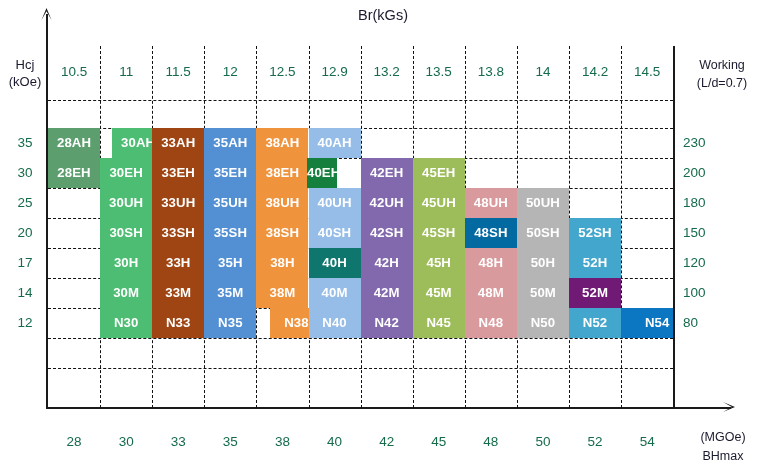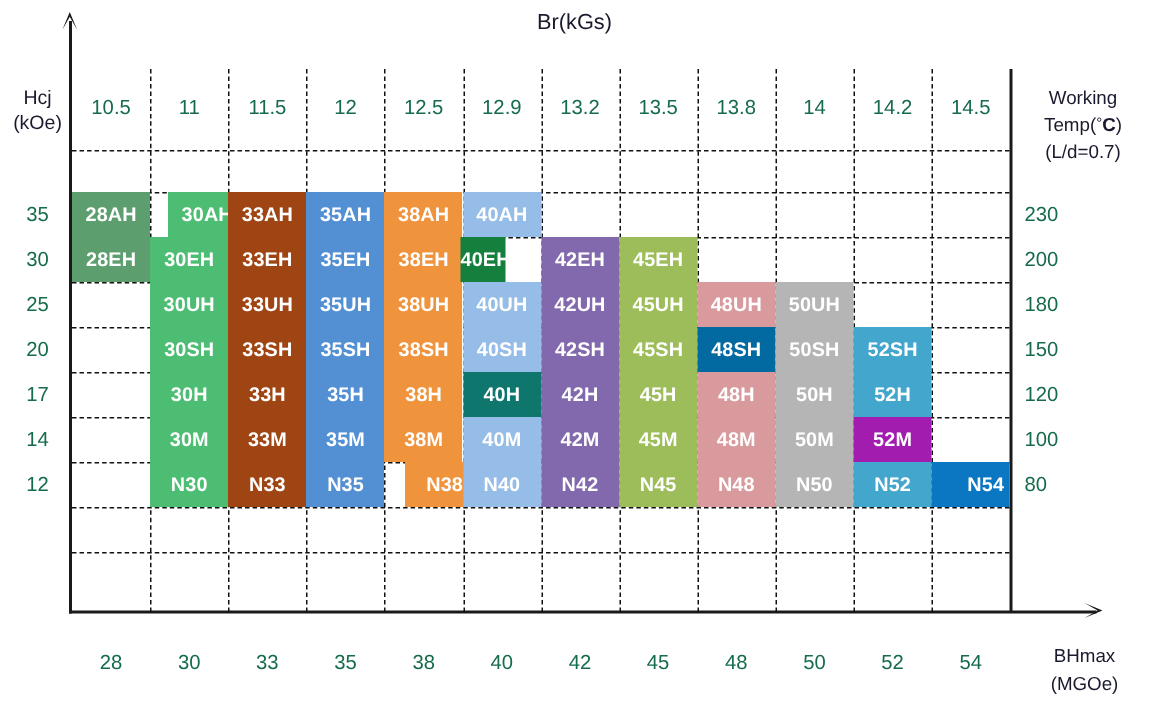--- a/index.html
+++ b/index.html
@@ -188,27 +188,26 @@
 
   <div class="top-title">Br(kGs)</div>
 
   <div class="left-header">
     <div>Hcj</div>
     <div>(kOe)</div>
   </div>
 
   <div class="right-header">
     <div>Working</div>
-    <div><span>Temp(</span><span class="deg">°</span><span class="bold-c">C</span><span>)</span></div>
     <div>(L/d=0.7)</div>
   </div>
 
   <div class="bottom-title">
+    <div>(MGOe)</div>
     <div>BHmax</div>
-    <div>(MGOe)</div>
   </div>
 
   <div class="axis-v"></div>
   <div class="axis-h"></div>
   <div class="axis-right"></div>
   <svg class="axis-v-arrow" viewBox="0 0 11 12">
       <path d="M5.5 0 L10.5 12 L5.5 3.2 L0.5 12 Z" fill="#1a1a1a"></path>
     </svg>
   <svg class="axis-h-arrow" viewBox="0 0 12 12">
       <path d="M12 6 L0 11 L8.8 6 L0 1 Z" fill="#1a1a1a"></path>
@@ -331,21 +330,21 @@
       <div class="cell" style="left: 569px; width: 52.1px; top: 248px; background: rgb(67, 166, 204);">52H</div>
       <div class="cell" style="left: 100.1px; width: 52.1px; top: 278px; background: rgb(76, 189, 114);">30M</div>
       <div class="cell" style="left: 152.2px; width: 52.1px; top: 278px; background: rgb(158, 69, 19);">33M</div>
       <div class="cell" style="left: 204.3px; width: 52.1px; top: 278px; background: rgb(82, 144, 211);">35M</div>
       <div class="cell" style="left: 256.4px; width: 52.1px; top: 278px; background: rgb(240, 147, 61);">38M</div>
       <div class="cell" style="left: 308.5px; width: 52.1px; top: 278px; background: rgb(149, 189, 231);">40M</div>
       <div class="cell" style="left: 360.6px; width: 52.1px; top: 278px; background: rgb(130, 104, 172);">42M</div>
       <div class="cell" style="left: 412.7px; width: 52.1px; top: 278px; background: rgb(157, 189, 90);">45M</div>
       <div class="cell" style="left: 464.8px; width: 52.1px; top: 278px; background: rgb(217, 154, 157);">48M</div>
       <div class="cell" style="left: 516.9px; width: 52.1px; top: 278px; background: rgb(181, 181, 181);">50M</div>
-      <div class="cell" style="left: 569px; width: 52.1px; top: 278px; background: #a21caf;">52M</div>
+      <div class="cell" style="left: 569px; width: 52.1px; top: 278px; background: #701a75;">52M</div>
       <div class="cell" style="left: 100.1px; width: 52.1px; top: 308px; background: rgb(76, 189, 114);">N30</div>
       <div class="cell" style="left: 152.2px; width: 52.1px; top: 308px; background: rgb(158, 69, 19);">N33</div>
       <div class="cell" style="left: 204.3px; width: 52.1px; top: 308px; background: rgb(82, 144, 211);">N35</div>
       <div class="cell" style="left: 256.4px; width: 52.1px; top: 308px; background: rgb(240, 147, 61); margin-left: 14px;">N38</div>
       <div class="cell" style="left: 308.5px; width: 52.1px; top: 308px; background: rgb(149, 189, 231);">N40</div>
       <div class="cell" style="left: 360.6px; width: 52.1px; top: 308px; background: rgb(130, 104, 172);">N42</div>
       <div class="cell" style="left: 412.7px; width: 52.1px; top: 308px; background: rgb(157, 189, 90);">N45</div>
       <div class="cell" style="left: 464.8px; width: 52.1px; top: 308px; background: rgb(217, 154, 157);">N48</div>
       <div class="cell" style="left: 516.9px; width: 52.1px; top: 308px; background: rgb(181, 181, 181);">N50</div>
       <div class="cell" style="left: 569px; width: 52.1px; top: 308px; background: rgb(67, 166, 204);">N52</div>

